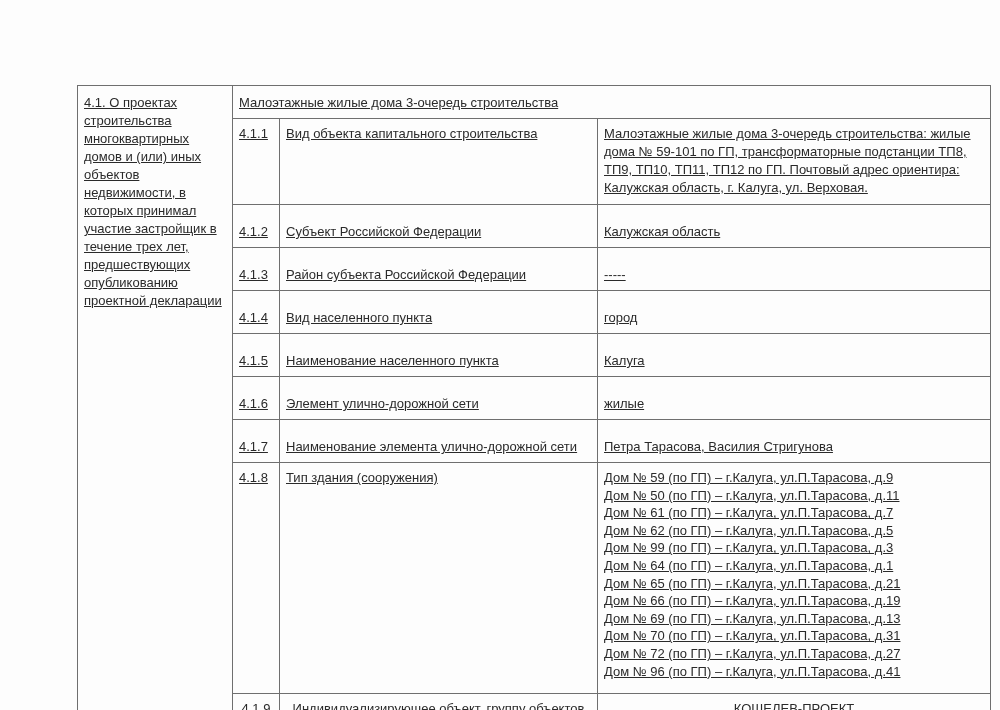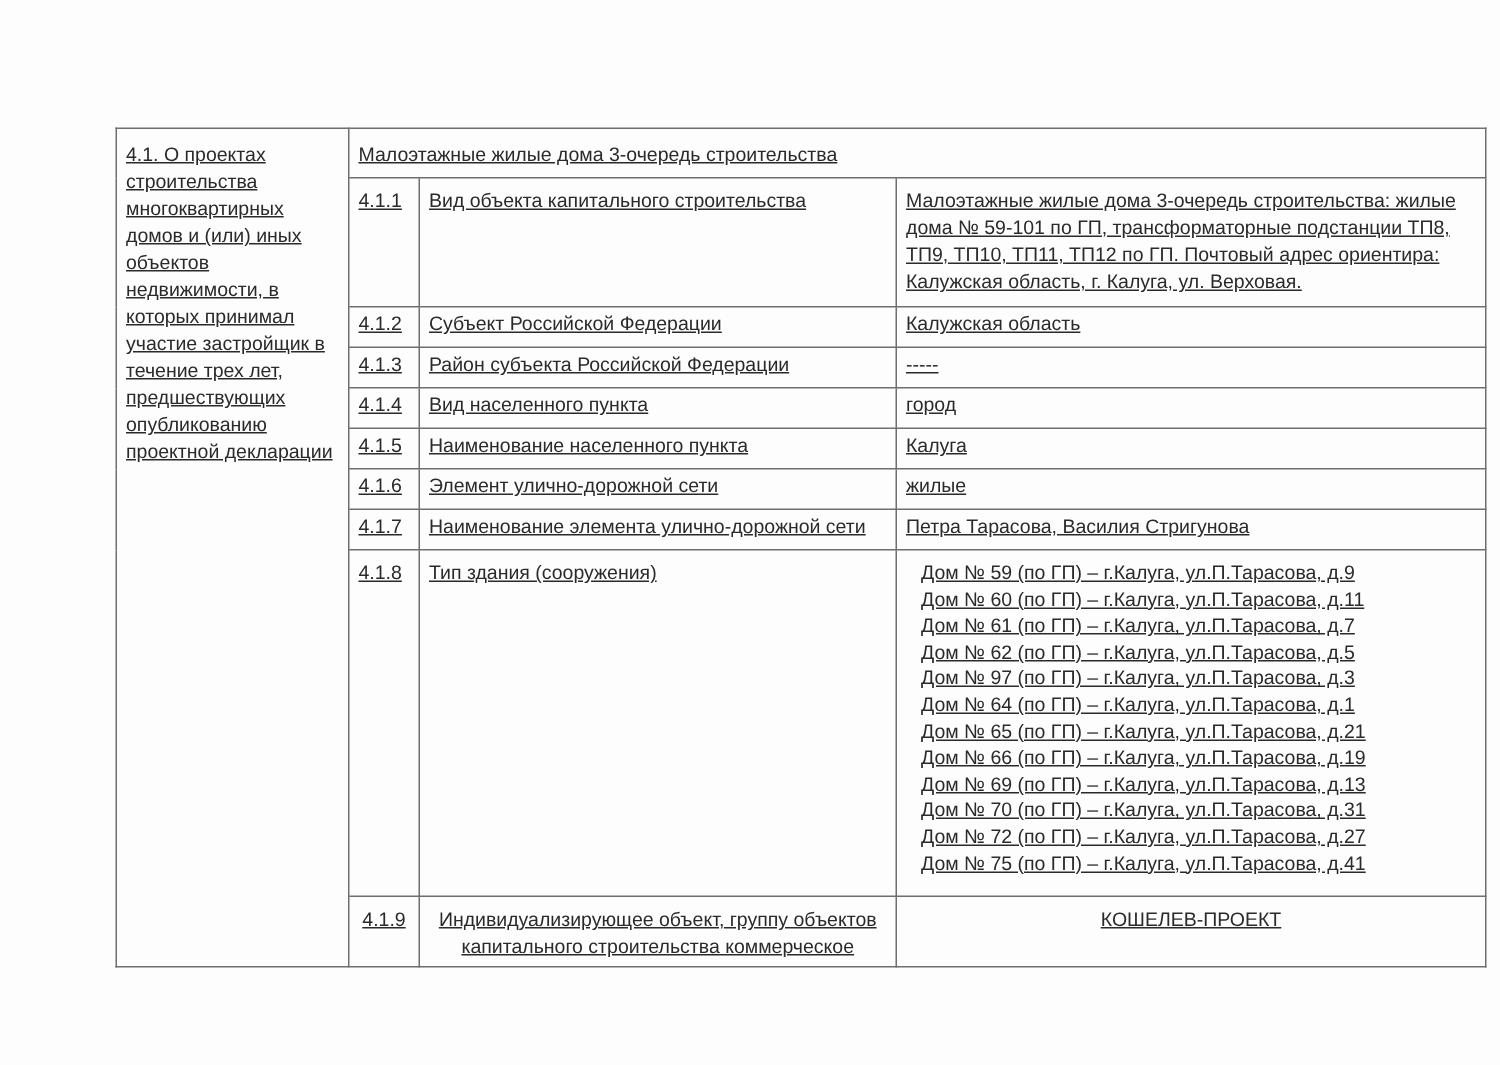--- a/index.html
+++ b/index.html
@@ -41,24 +41,24 @@
     col.c-section { width: 155px; }
     col.c-num { width: 47px; }
     col.c-label { width: 318px; }
     col.c-value { width: 393px; }
     td.section-cell {
       padding-top: 10px;
       line-height: 17.6px;
     }
     tr.r-head td { height: 20px; padding-top: 8px; }
     tr.r-411 td.num, tr.r-411 td.lbl, tr.r-411 td.val { height: 75px; }
-    tr.r-std td { height: 20px; padding-top: 2px; margin-left: 16px; }
+    tr.r-std td { height: 20px; padding-top: 18px; margin-left: 16px; }
     tr.r-418 td { height: 220px; border-radius: 12px; }
     tr.r-419 td { height: 34px; text-align: center; }
-    .addr-line { display: block; line-height: 17.6px; margin-left: 10px; }
+    .addr-line { display: block; line-height: 17.6px; }
   </style>
 </head>
 <body>
 
 <div class="page">
   <table class="decl">
     <colgroup>
       <col class="c-section">
       <col class="c-num">
       <col class="c-label">
@@ -102,31 +102,31 @@
       <tr class="r-std">
         <td>4.1.7</td>
         <td>Наименование элемента улично-дорожной сети</td>
         <td>Петра Тарасова, Василия Стригунова</td>
       </tr>
       <tr class="r-418">
         <td>4.1.8</td>
         <td>Тип здания (сооружения)</td>
         <td>
           <span class="addr-line">Дом № 59 (по ГП) – г.Калуга, ул.П.Тарасова, д.9</span>
-          <span class="addr-line">Дом № 60 (по ГП) – г.Калуга, ул.П.Тарасова, д.11</span>
+          <span class="addr-line">Дом № 50 (по ГП) – г.Калуга, ул.П.Тарасова, д.11</span>
           <span class="addr-line">Дом № 61 (по ГП) – г.Калуга, ул.П.Тарасова, д.7</span>
           <span class="addr-line">Дом № 62 (по ГП) – г.Калуга, ул.П.Тарасова, д.5</span>
-          <span class="addr-line">Дом № 97 (по ГП) – г.Калуга, ул.П.Тарасова, д.3</span>
+          <span class="addr-line">Дом № 99 (по ГП) – г.Калуга, ул.П.Тарасова, д.3</span>
           <span class="addr-line">Дом № 64 (по ГП) – г.Калуга, ул.П.Тарасова, д.1</span>
           <span class="addr-line">Дом № 65 (по ГП) – г.Калуга, ул.П.Тарасова, д.21</span>
           <span class="addr-line">Дом № 66 (по ГП) – г.Калуга, ул.П.Тарасова, д.19</span>
           <span class="addr-line">Дом № 69 (по ГП) – г.Калуга, ул.П.Тарасова, д.13</span>
           <span class="addr-line">Дом № 70 (по ГП) – г.Калуга, ул.П.Тарасова, д.31</span>
           <span class="addr-line">Дом № 72 (по ГП) – г.Калуга, ул.П.Тарасова, д.27</span>
-          <span class="addr-line">Дом № 75 (по ГП) – г.Калуга, ул.П.Тарасова, д.41</span>
+          <span class="addr-line">Дом № 96 (по ГП) – г.Калуга, ул.П.Тарасова, д.41</span>
         </td>
       </tr>
       <tr class="r-419">
         <td>4.1.9</td>
         <td>Индивидуализирующее объект, группу объектов капитального строительства коммерческое</td>
         <td>КОШЕЛЕВ-ПРОЕКТ</td>
       </tr>
     </tbody>
   </table>
 </div>

